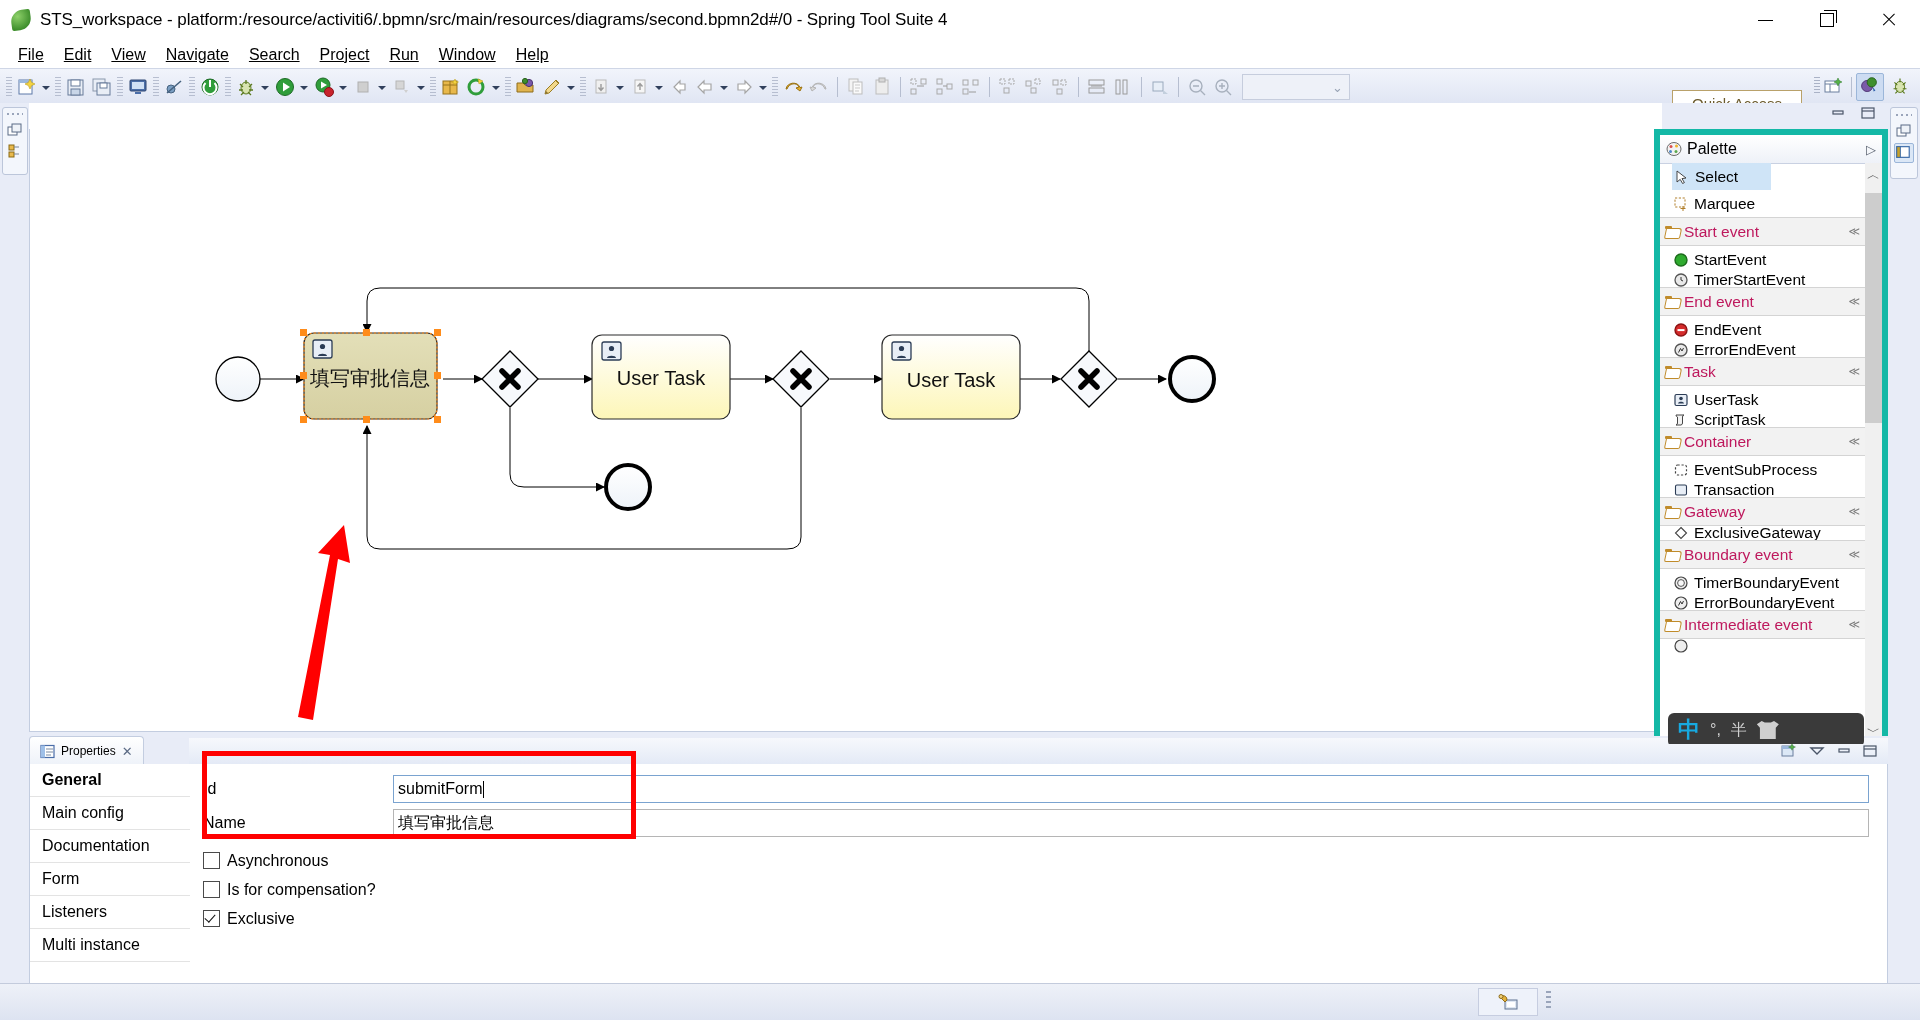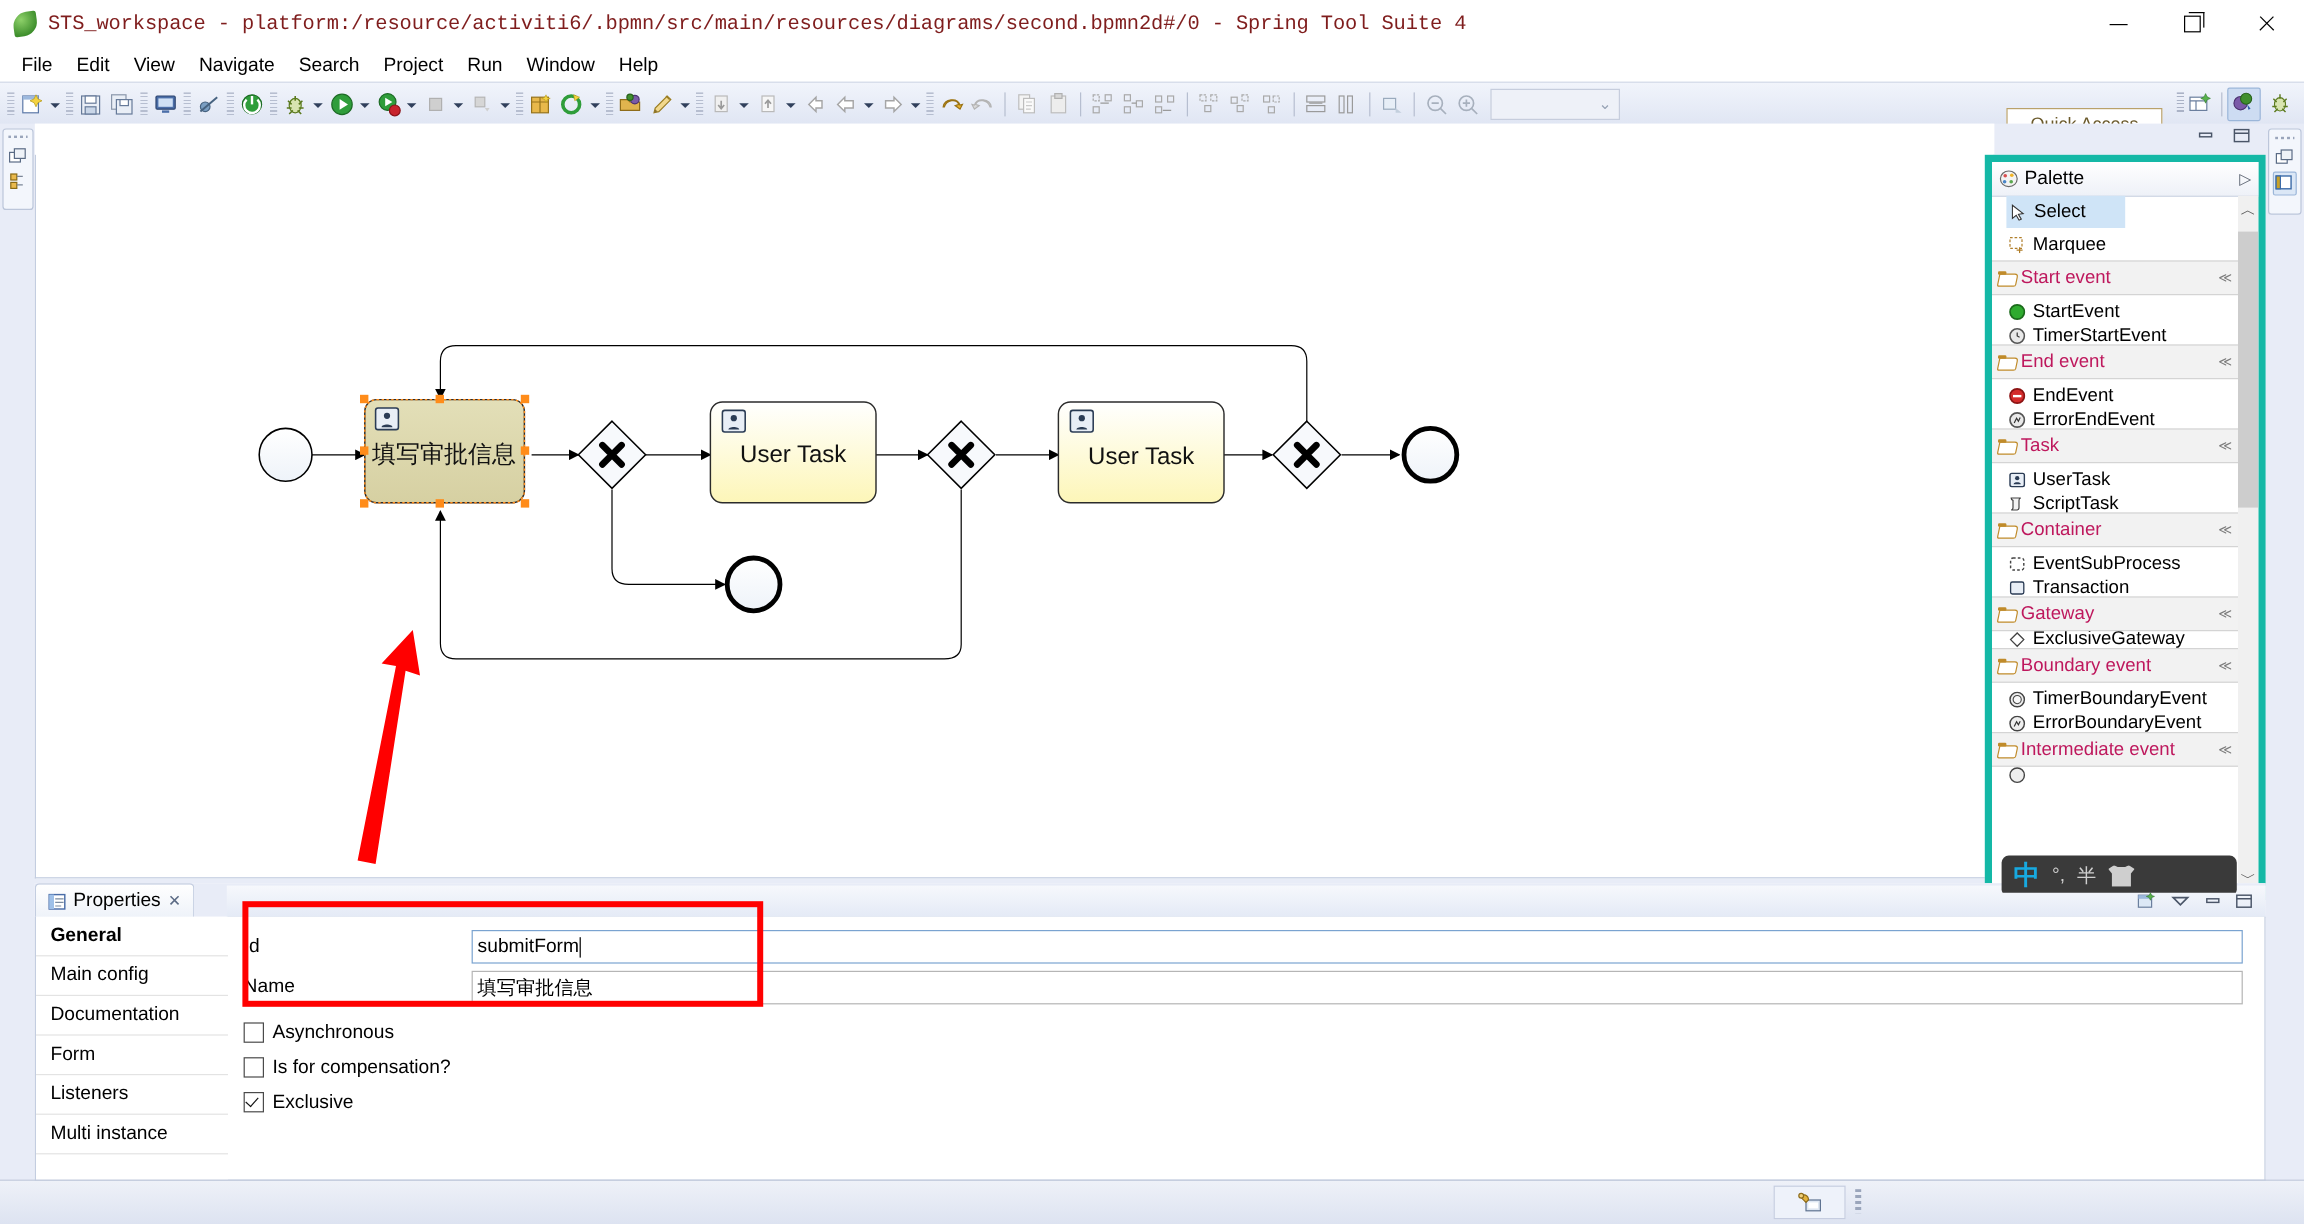--- a/index.html
+++ b/index.html
@@ -11,36 +11,36 @@
   }
   .app{position:relative;width:1920px;height:1020px;background:#ffffff;}
 
   
   .titlebar{height:40px;background:#ffffff;display:flex;align-items:center;
             border-bottom:1px solid #ffffff;position:relative;}
   .app-icon{width:22px;height:22px;margin-left:10px;margin-right:8px;position:relative;}
   .app-icon .leaf{position:absolute;left:1px;top:1px;width:20px;height:20px;
       background:radial-gradient(circle at 35% 30%,#8ed16a,#3f8f2d 70%);
       border-radius:60% 10% 60% 10%;transform:rotate(-8deg);}
-  .title-text{font-size:17px;color:#7f1d1d;white-space:nowrap;letter-spacing:-0.1px;font-family:Liberation Mono, monospace;}
+  .title-text{font-size:17px;color:#000000;white-space:nowrap;letter-spacing:-0.1px;}
   .win-controls{position:absolute;right:0;top:0;height:40px;display:flex;}
   .win-btn{width:62px;height:40px;display:flex;align-items:center;justify-content:center;
            cursor:default;}
   .wc-min{width:15px;height:1px;background:#000;}
   .wc-max{width:12px;height:12px;border:1.4px solid #000;position:relative;}
   .wc-max:after{content:"";position:absolute;left:3px;top:-4px;width:12px;height:12px;
                 border:1.4px solid #000;border-bottom:none;border-left:none;}
   .wc-close{width:16px;height:16px;position:relative;}
   .wc-close:before,.wc-close:after{content:"";position:absolute;left:0;top:7px;width:16px;height:1.4px;background:#000;}
   .wc-close:before{transform:rotate(45deg);}
   .wc-close:after{transform:rotate(-45deg);}
 
   
   .menubar{height:27px;background:#ffffff;display:flex;align-items:center;padding-left:8px;}
-  .menu-item{font-size:16px;color:#000;padding:2px 10px;cursor:default;}
+  .menu-item{font-size:16px;color:#000;padding:2px 10px;cursor:default;text-decoration:underline;}
 
   
   .toolbar{height:36px;background:linear-gradient(to bottom,#f1f4fb,#dfe5f3);
            border-top:1px solid #cfd6e6;border-bottom:1px solid #b9c2d6;
            display:flex;align-items:center;padding:0 4px;position:relative;}
   .tgrip{width:6px;height:20px;margin:0 2px;
          background:repeating-linear-gradient(to bottom,#aab2c6 0 1px,transparent 1px 3px);
          opacity:.8;}
   .tb-icon{width:22px;height:22px;margin:0 2px;position:relative;display:inline-block;}
   .tb-arrow{width:11px;height:22px;margin:0 1px;position:relative;}
@@ -121,21 +121,21 @@
   .rightbar{position:absolute;right:2px;top:4px;width:26px;height:70px;
             border:1px solid #bcc6da;border-radius:3px;background:#f3f6fc;}
 
   
   .props{position:absolute;left:29px;right:32px;bottom:0;height:248px;background:#fff;}
   .props-tabrow{height:28px;position:relative;background:#e8ecf7;}
   .ptab{position:absolute;left:0;top:0;height:28px;padding:0 10px;
      background:linear-gradient(to bottom,#ffffff,#eef2f9);
      border:1px solid #c3cde0;border-bottom:none;border-radius:4px 4px 0 0;
      display:flex;align-items:center;gap:6px;}
-  .ptab-label{font-size:16px;color:#000;}
+  .ptab-label{font-size:12px;color:#000;}
   .ptabfill{position:absolute;left:160px;right:0;top:2px;height:26px;
      background:linear-gradient(to bottom,#f6f8fc,#e4eaf6);border-bottom:1px solid #c3cde0;
      display:flex;align-items:center;justify-content:flex-end;gap:10px;padding-right:10px;}
   .props-body{position:absolute;left:0;top:28px;right:0;bottom:0;background:#fff;
      border:1px solid #c3cde0;border-top:none;}
   .props-tabs{position:absolute;left:0;top:0;width:160px;bottom:0;background:#fff;}
   .ptab-item{height:32px;display:flex;align-items:center;padding-left:12px;font-size:16px;color:#000000;
      border-bottom:1px solid #e3e3e3;}
   .ptab-item.active{font-weight:bold;}
   .props-form{position:absolute;left:161px;top:0;right:0;bottom:0;}

